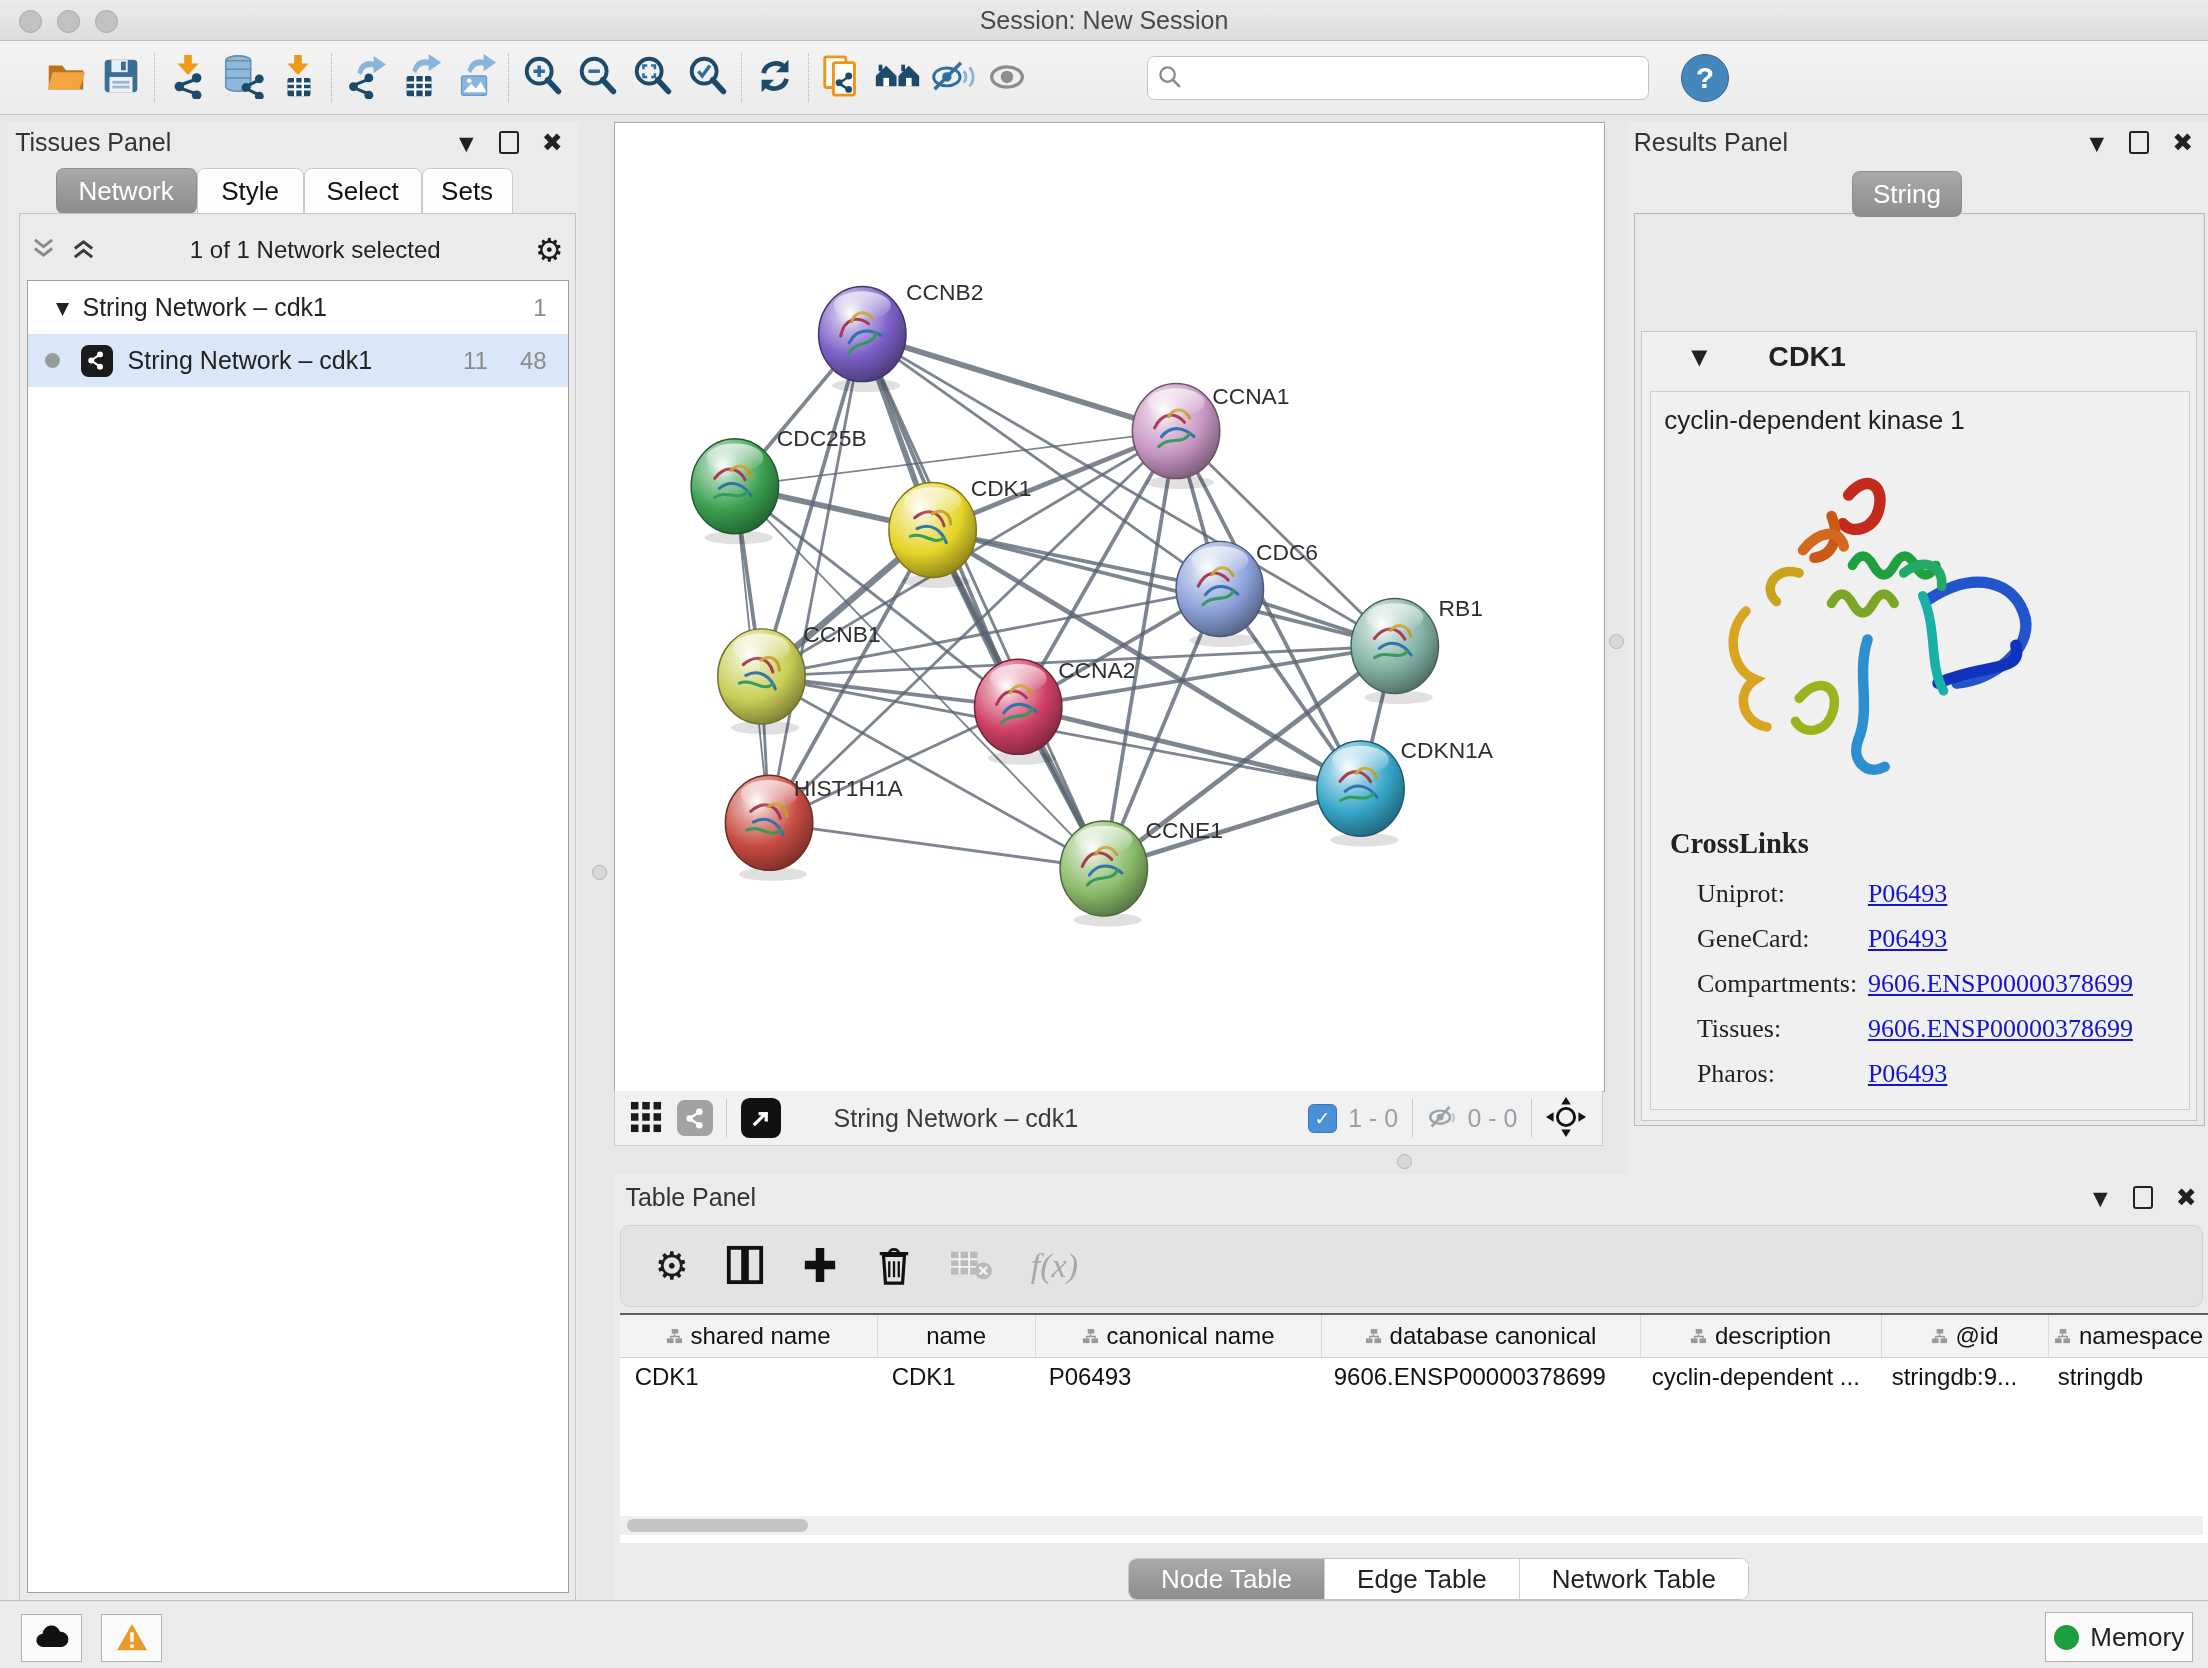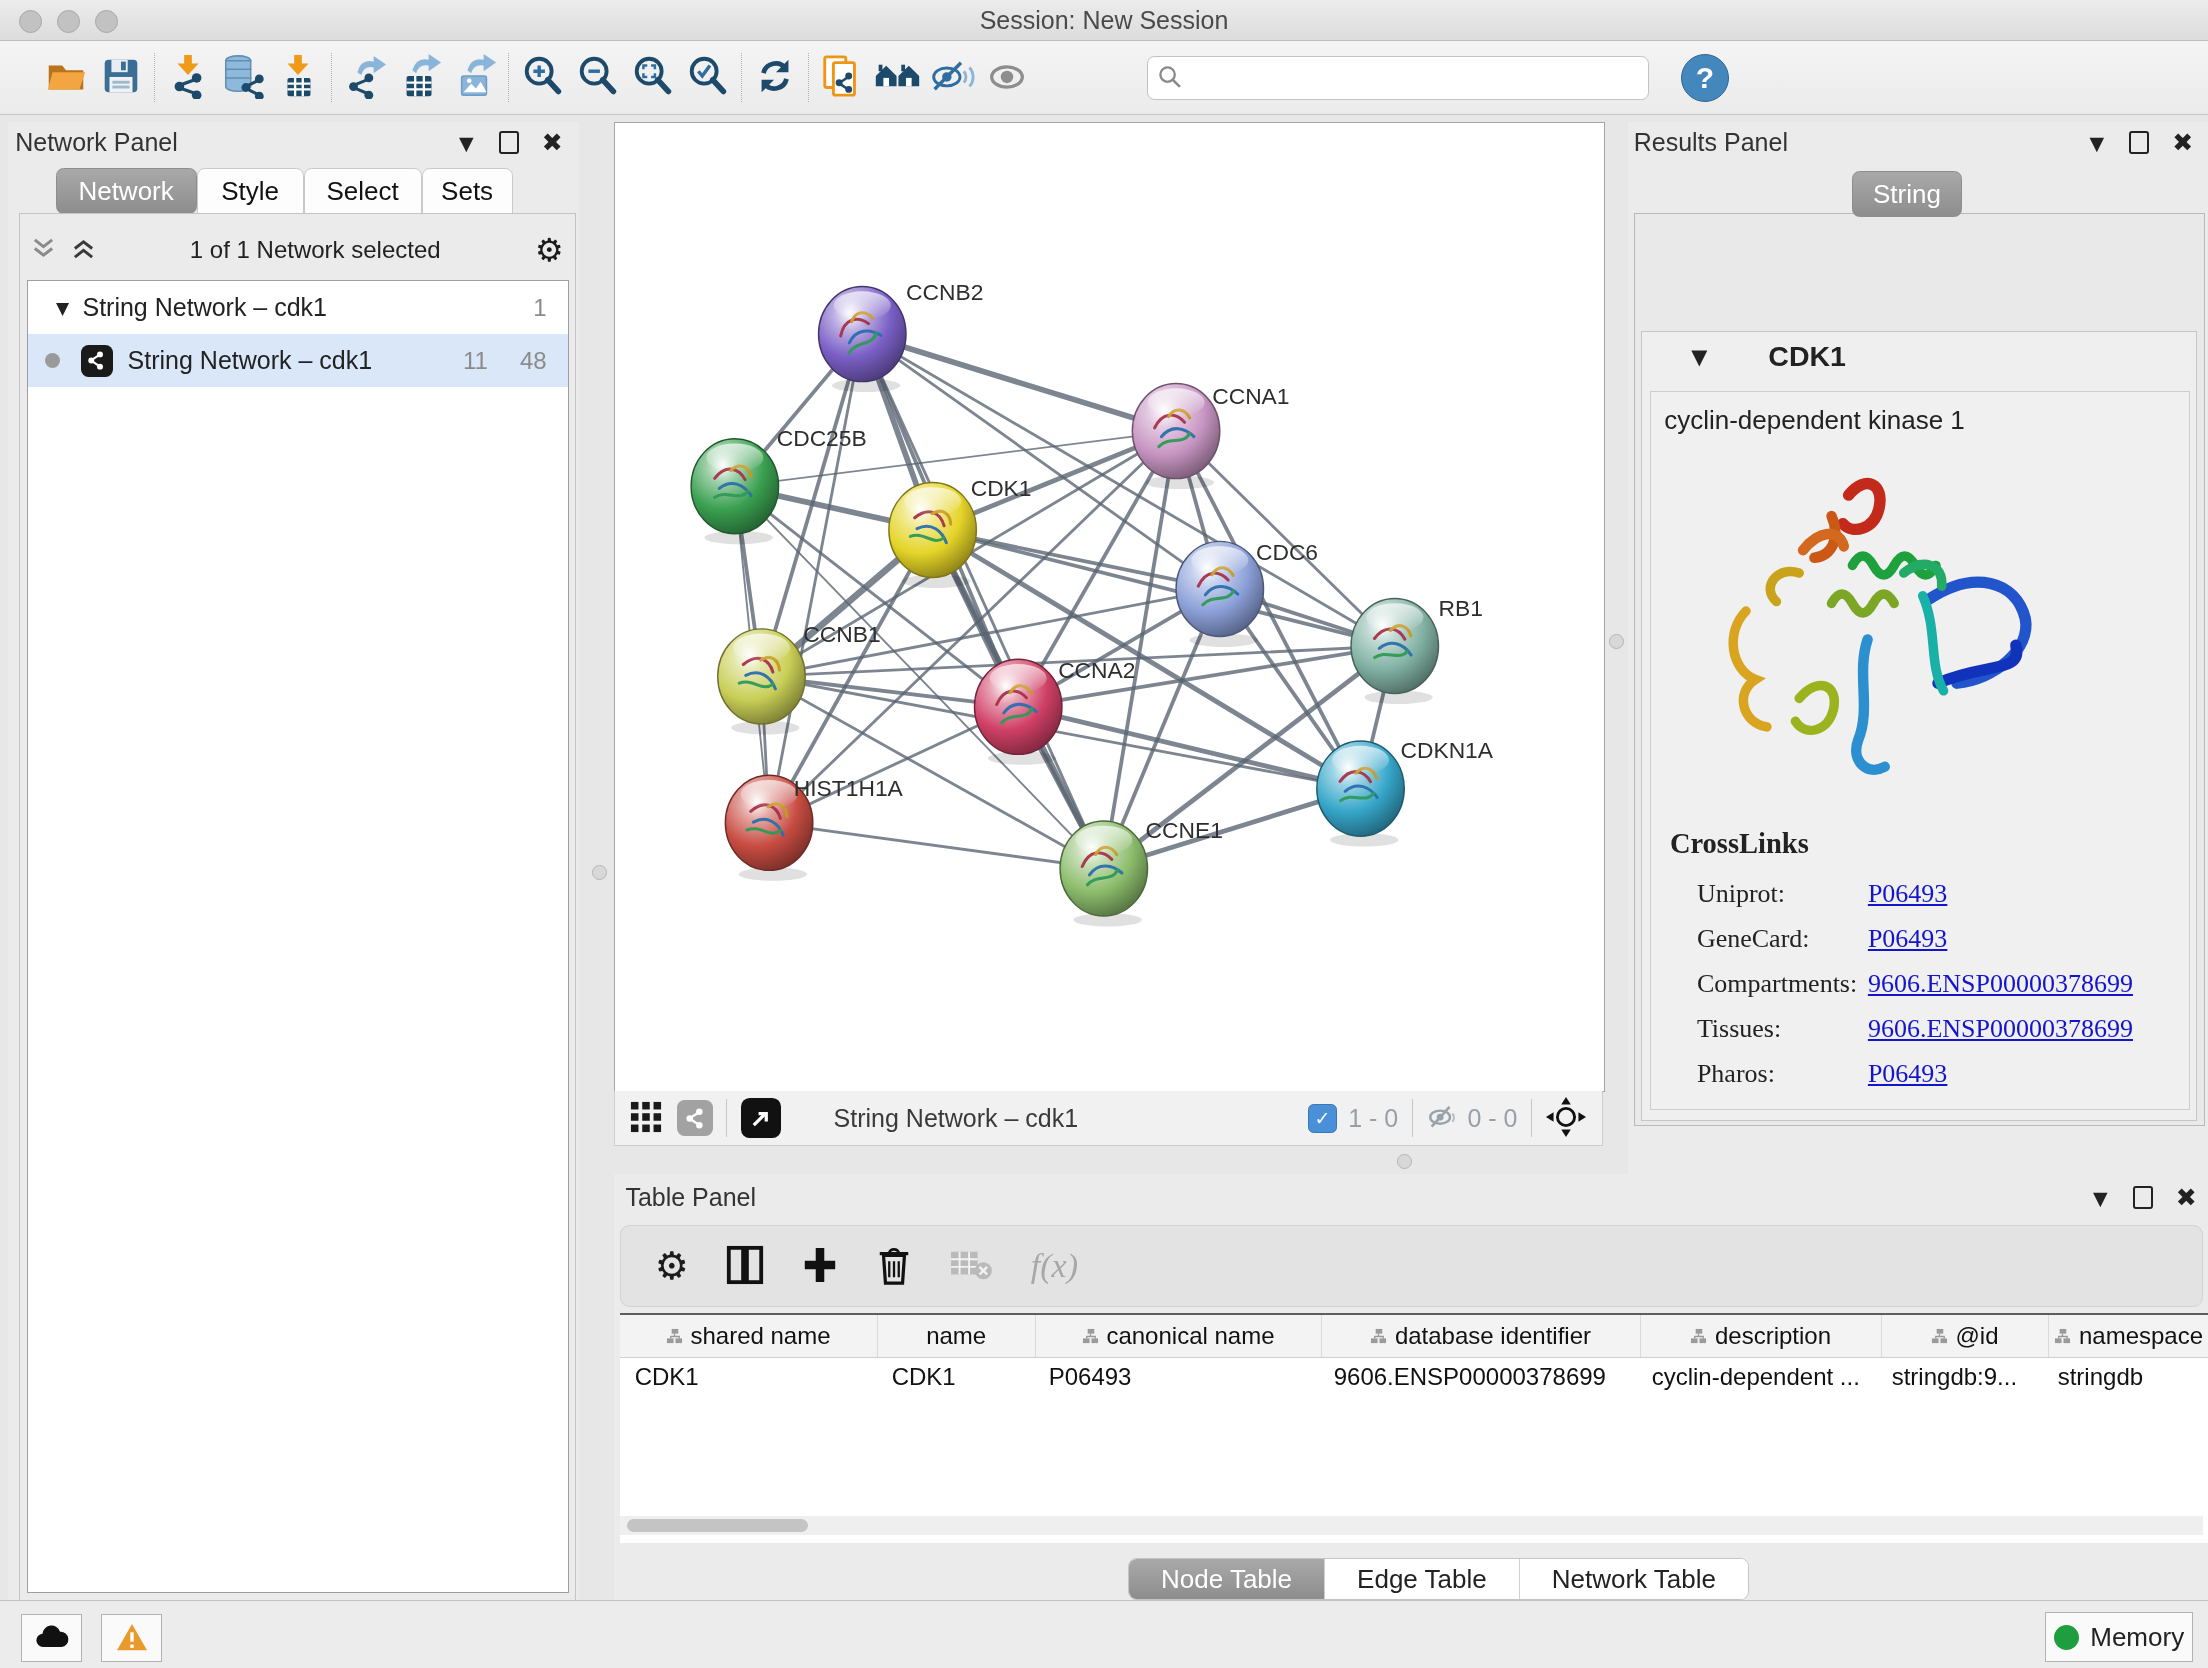--- a/index.html
+++ b/index.html
@@ -257,21 +257,21 @@
           <circle cx="11" cy="11" r="7.5" fill="none" stroke="#8a8a8a" stroke-width="2.4"></circle>
           <path d="M16.5 16.5 23 23" stroke="#8a8a8a" stroke-width="2.8" stroke-linecap="round"></path>
         </svg></span>
     <input class="search-input" placeholder="" style="">
   </div>
   <div class="helpbtn" style="margin-left:32px;">?</div>
 </div>
 
 <div class="abs cp">
   <div class="abs r" style="left:7.6px;top:3.8px;width:555px;height:34px;">
-    <span class="panel-title">Network Panel</span>
+    <span class="panel-title">Tissues Panel</span>
     <span style="flex:1;"></span>
     <span class="winbtn glyph" style="font-size:19px;margin-right:25px;">▼</span>
     <span class="sqbtn" style="margin-right:23px;"></span>
     <span class="winbtn glyph" style="font-size:25px;font-weight:bold;margin-right:7.6px;">✖</span>
   </div>
   <div class="abs r" style="left:48px;top:46px;">
     <div class="tab sel" style="width:139px;">Network</div>
     <div class="tab" style="width:105px;">Style</div>
     <div class="tab" style="width:116px;">Select</div>
     <div class="tab" style="width:89px;">Sets</div>
@@ -738,21 +738,21 @@
         </div>
       <div class="th-cell" style="width:318px;">
           <svg width="17" height="17" viewBox="0 0 18 18" style="margin-right:7.6px;">
             <g fill="#9a9a9a">
               <rect x="6" y="1" width="7" height="5"></rect>
               <rect x="1" y="11" width="7" height="5"></rect>
               <rect x="10" y="11" width="7" height="5"></rect>
               <path d="M9 6v3M5 11V9h9v2" stroke="#9a9a9a" fill="none" stroke-width="1.4"></path>
             </g>
           </svg>
-          <span>database identifier</span>
+          <span>database canonical</span>
         </div>
       <div class="th-cell" style="width:240px;">
           <svg width="17" height="17" viewBox="0 0 18 18" style="margin-right:7.6px;">
             <g fill="#9a9a9a">
               <rect x="6" y="1" width="7" height="5"></rect>
               <rect x="1" y="11" width="7" height="5"></rect>
               <rect x="10" y="11" width="7" height="5"></rect>
               <path d="M9 6v3M5 11V9h9v2" stroke="#9a9a9a" fill="none" stroke-width="1.4"></path>
             </g>
           </svg>

